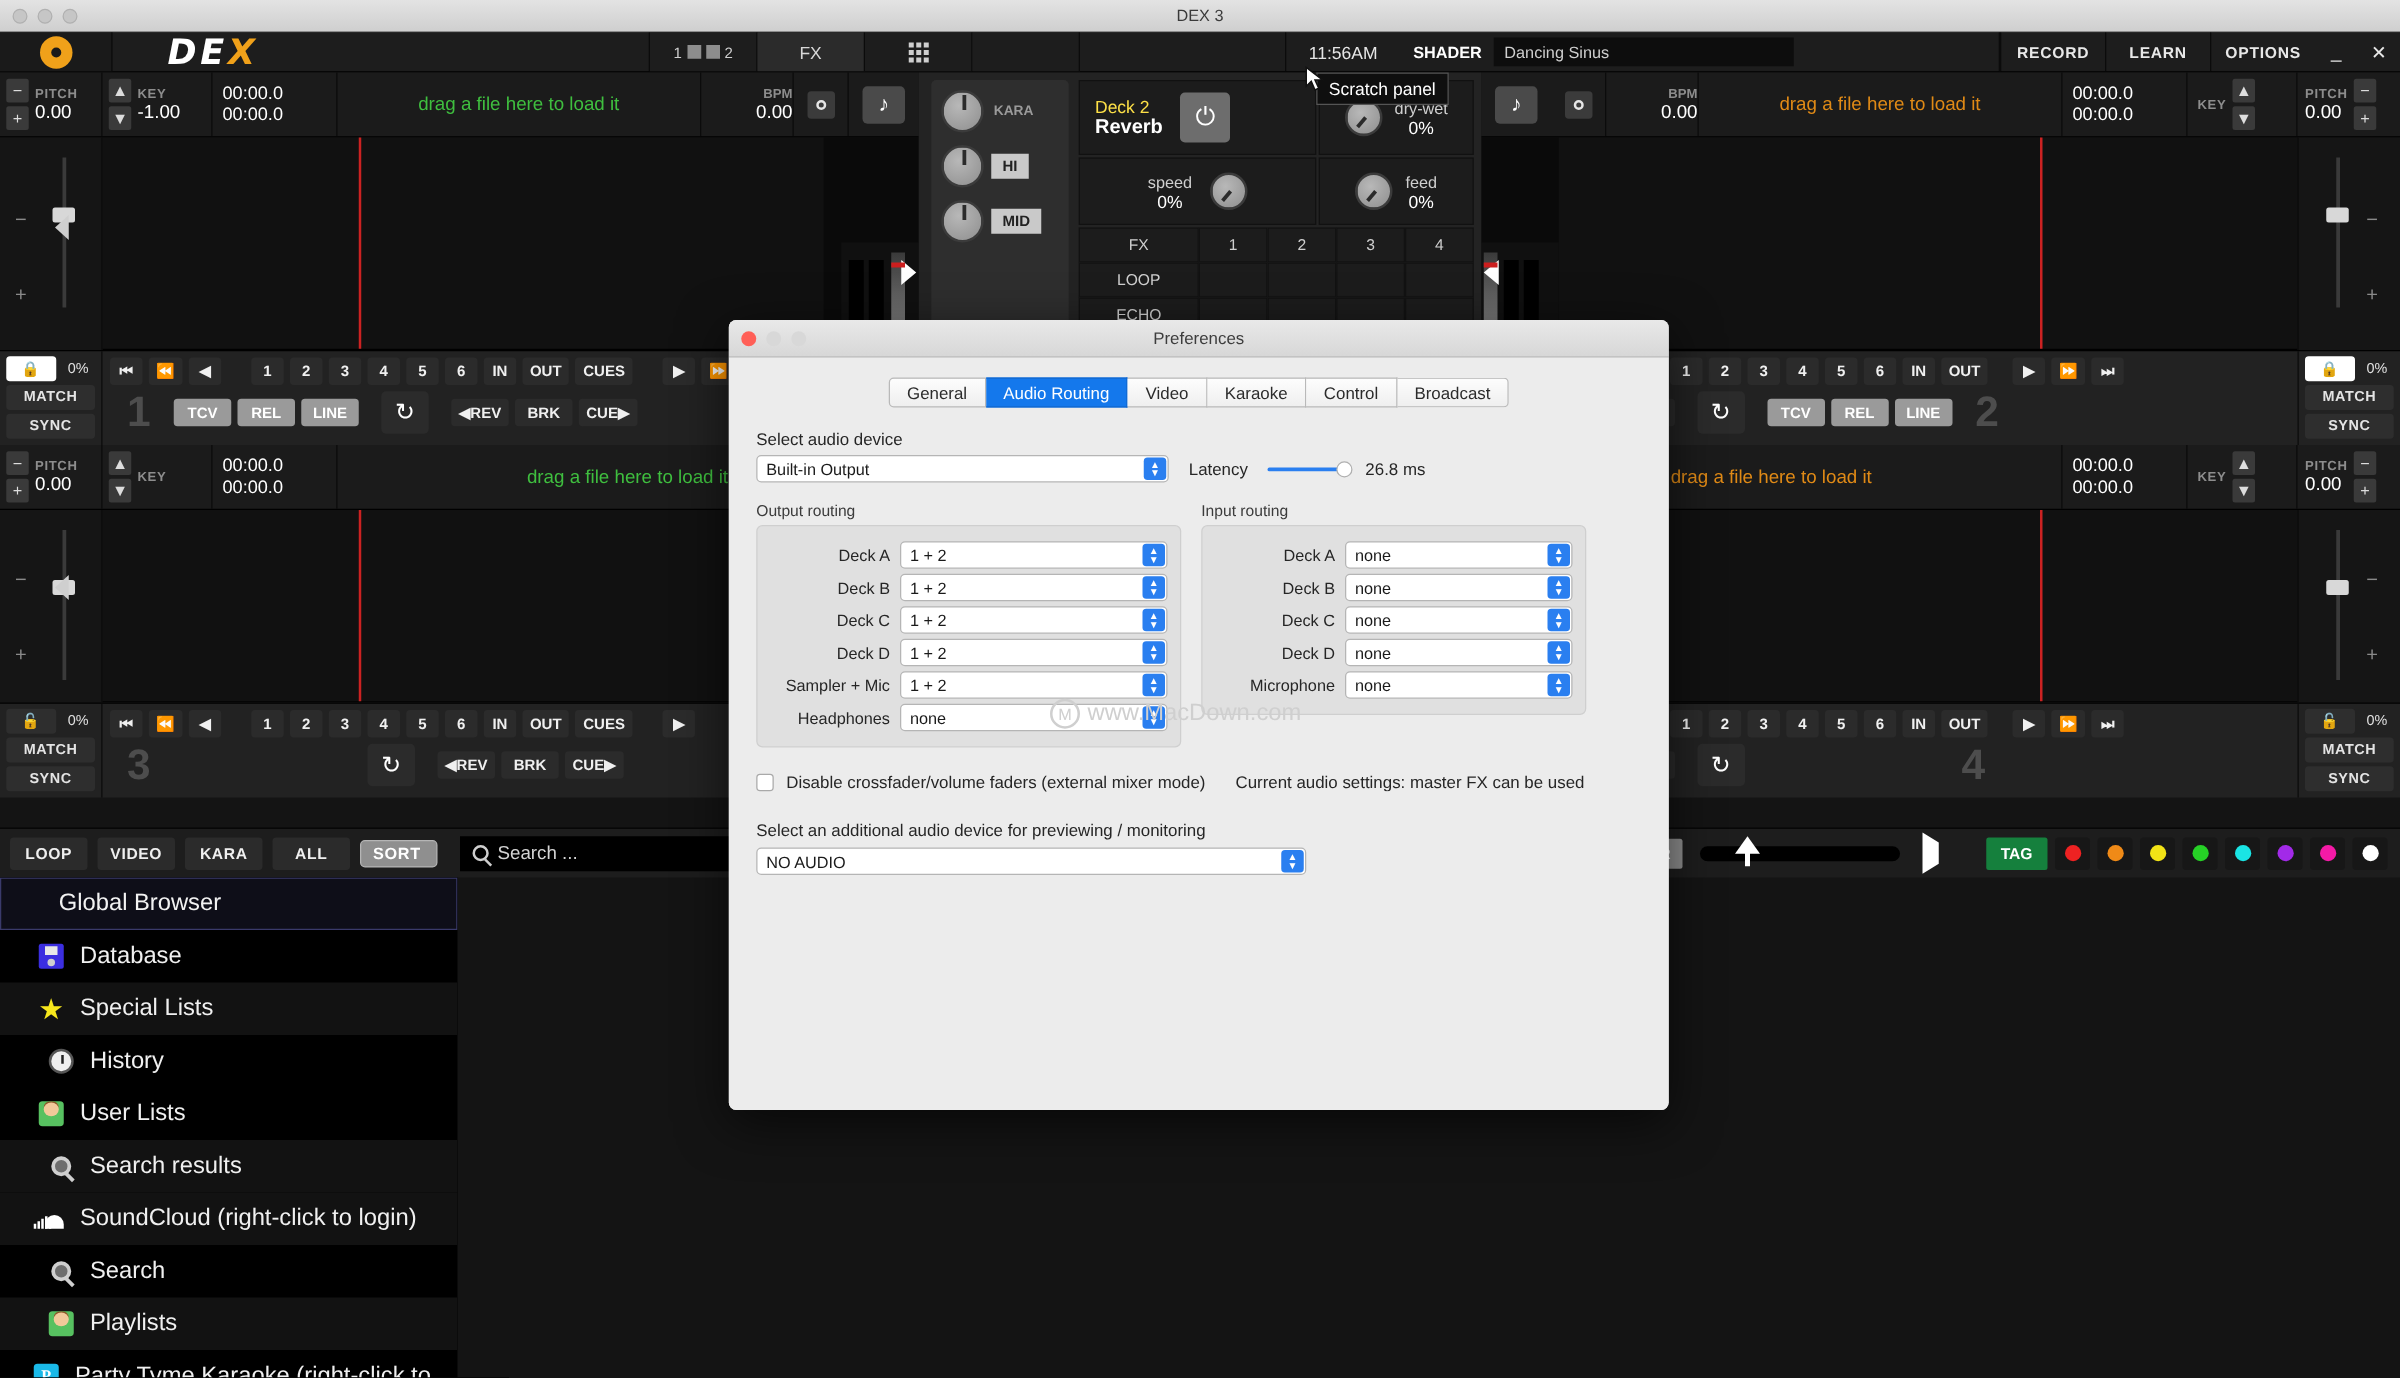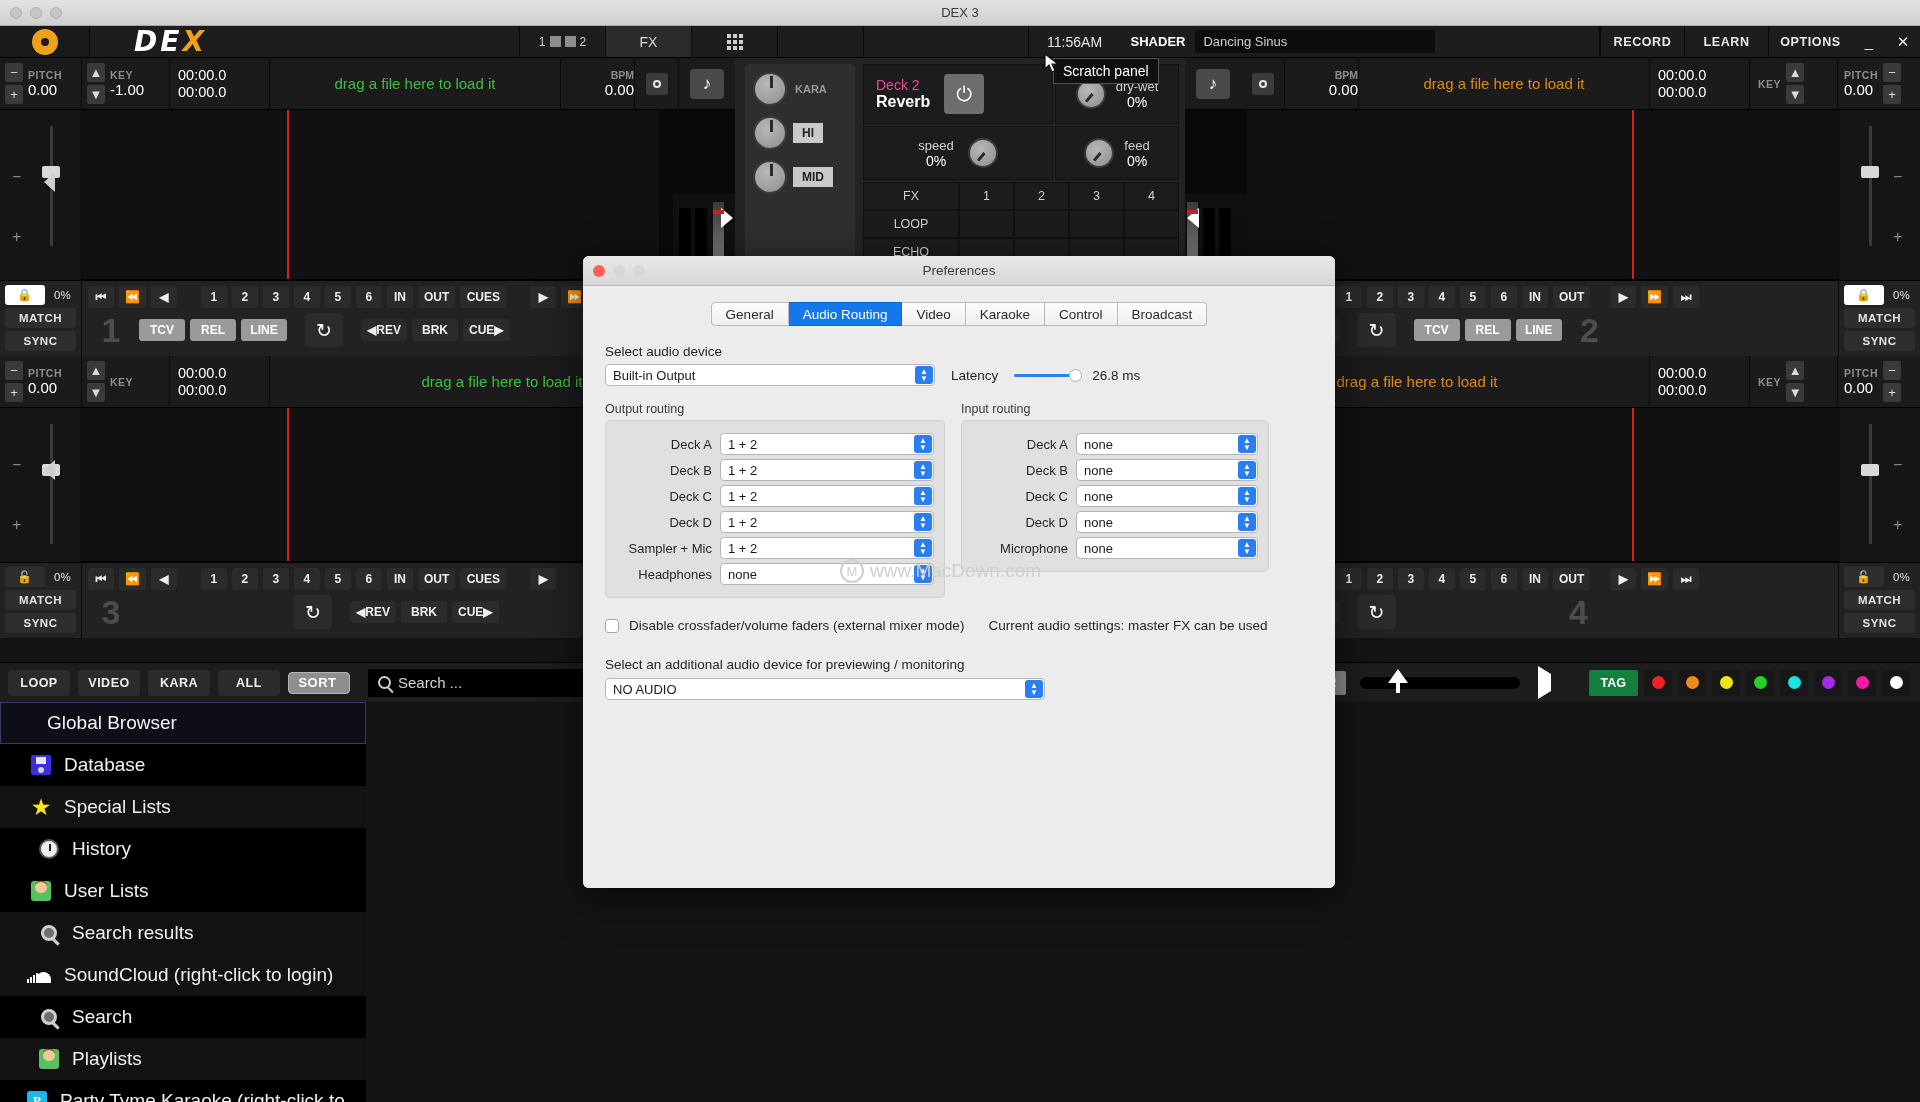--- a/index.html
+++ b/index.html
@@ -407,21 +407,21 @@
         <span class="labelchip">HI</span>
       </div>
       <div style="display:flex;align-items:center;gap:6px;">
         <div class="knob"></div>
         <span class="labelchip">MID</span>
       </div>
     </div>
 
     <div style="position:absolute;left:128px;top:6px;width:190px;height:60px;background:#1c1c1c;border:1px solid #111;display:flex;align-items:center;padding-left:12px;">
       <div style="display:flex;flex-direction:column;">
-        <span style="font-size:14px;color:#ec4899">Deck 2</span>
+        <span style="font-size:14px;color:#fde047">Deck 2</span>
         <span style="font-size:16px;color:#fff;font-weight:bold">Reverb</span>
       </div>
       <div style="margin-left:14px;width:40px;height:40px;background:#6d6d6d;border-radius:4px;display:flex;align-items:center;justify-content:center;color:#fff;font-size:20px;">⏻</div>
     </div>
     <div style="position:absolute;left:320px;top:6px;width:124px;height:60px;background:#1c1c1c;border:1px solid #111;display:flex;align-items:center;justify-content:center;gap:10px;">
       <div class="knob sm"></div>
       <div style="display:flex;flex-direction:column;align-items:center">
         <span style="font-size:13px;color:#cfcfcf">dry-wet</span>
         <span style="font-size:14px;color:#fff">0%</span>
       </div>

